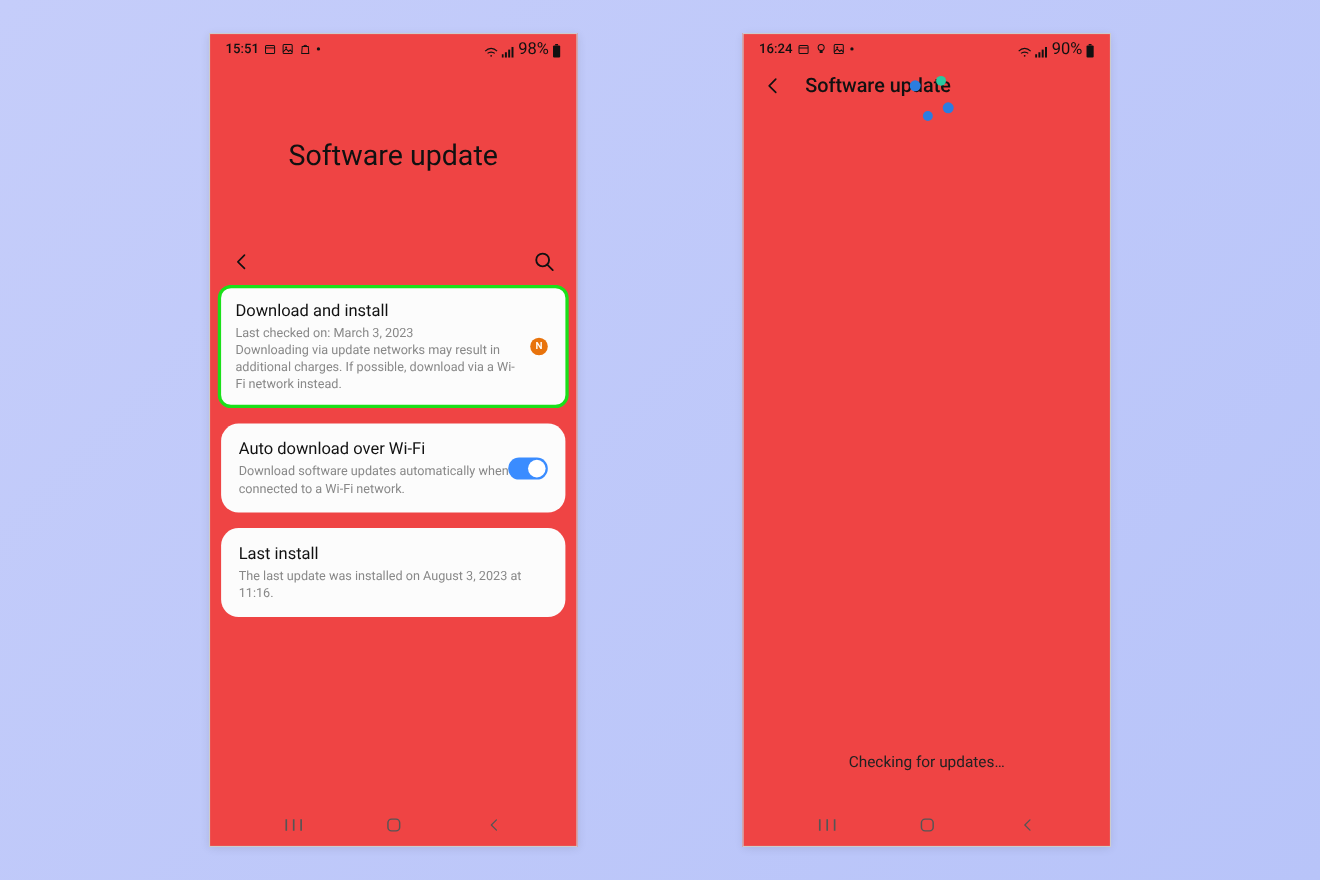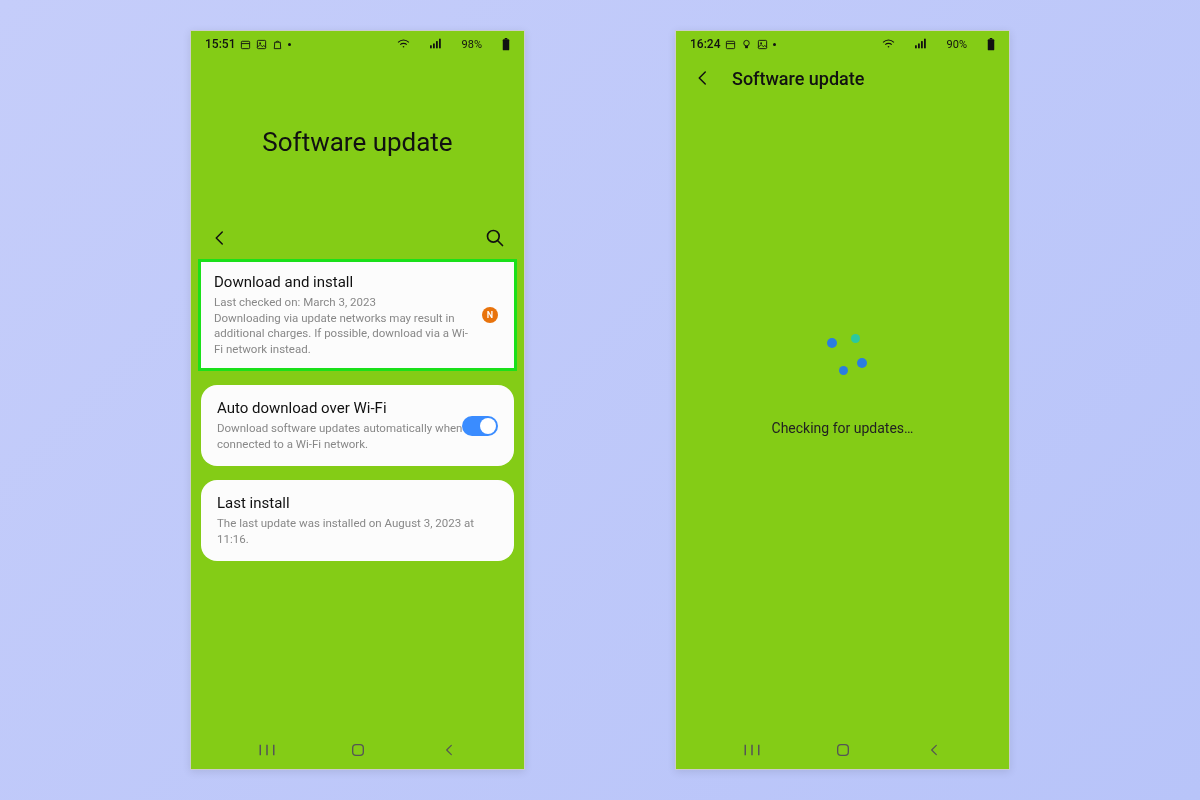--- a/index.html
+++ b/index.html
@@ -10,38 +10,38 @@
     font-family: -apple-system, BlinkMacSystemFont, "Segoe UI", Roboto, sans-serif;
     display: flex;
     justify-content: center;
     align-items: center;
     gap: 150px;
     overflow: hidden;
   }
   .phone {
     width: 335px;
     height: 740px;
-    background: #84cc16;
+    background: #ef4444;
     border: 1px solid #ccc;
     position: relative;
     display: flex;
     flex-direction: column;
     box-shadow: 0 2px 8px rgba(0,0,0,0.1);
   }
   .status-bar {
     height: 26px;
     display: flex;
     justify-content: space-between;
     align-items: center;
     padding: 0 14px;
     font-size: 12px;
     color: #111;
   }
   .status-left { display: flex; align-items: center; gap: 5px; font-weight: 500; }
-  .status-right { display: flex; align-items: flex-start; gap: 20px; font-size: 11px; }
+  .status-right { display: flex; align-items: flex-end; gap: 3px; font-size: 15px; }
   .status-icon { display: inline-flex; }
   .header-large {
     text-align: center;
     padding: 70px 0 70px;
     font-size: 26px;
     font-weight: 400;
     color: #111;
   }
   .toolbar {
     display: flex;
@@ -53,21 +53,21 @@
   .content { flex: 1; padding: 0 10px; overflow:hidden; }
   .card {
     background: #fcfcfc;
     border-radius: 16px;
     padding: 14px 16px;
     margin-bottom: 14px;
     position: relative;
   }
   .card.highlighted {
     border: 3px solid #1ae01a;
-    border-radius: 0;
+    border-radius: 12px;
     padding: 11px 13px;
     margin-left:-3px; margin-right:-3px;
   }
   .card-title { font-size: 15px; color: #111; margin-bottom: 4px; }
   .card-sub { font-size: 11.5px; color: #888; line-height: 1.35; }
   .badge-n {
     position: absolute;
     right: 16px; top: 50%;
     transform: translateY(-50%);
     width: 16px; height: 16px;
@@ -109,21 +109,21 @@
     align-items:center;
     gap: 18px;
     padding: 10px 16px 8px;
   }
   .header-small-title { font-size: 18px; font-weight: 500; color:#111; }
   .checking-area {
     flex:1;
     display:flex;
     flex-direction:column;
     align-items:center;
-    justify-content:center;
+    justify-content:space-between;
     transform: translateY(-30px);
   }
   .spinner {
     width: 60px; height: 60px;
     position: relative;
     margin-bottom: 28px;
   }
   .dot { position:absolute; width:10px; height:10px; border-radius:50%; }
   .dot1 { background:#2b7de0; left:14px; top:6px; }
   .dot2 { background:#2bc8a0; left:38px; top:2px; width:9px; height:9px; }

